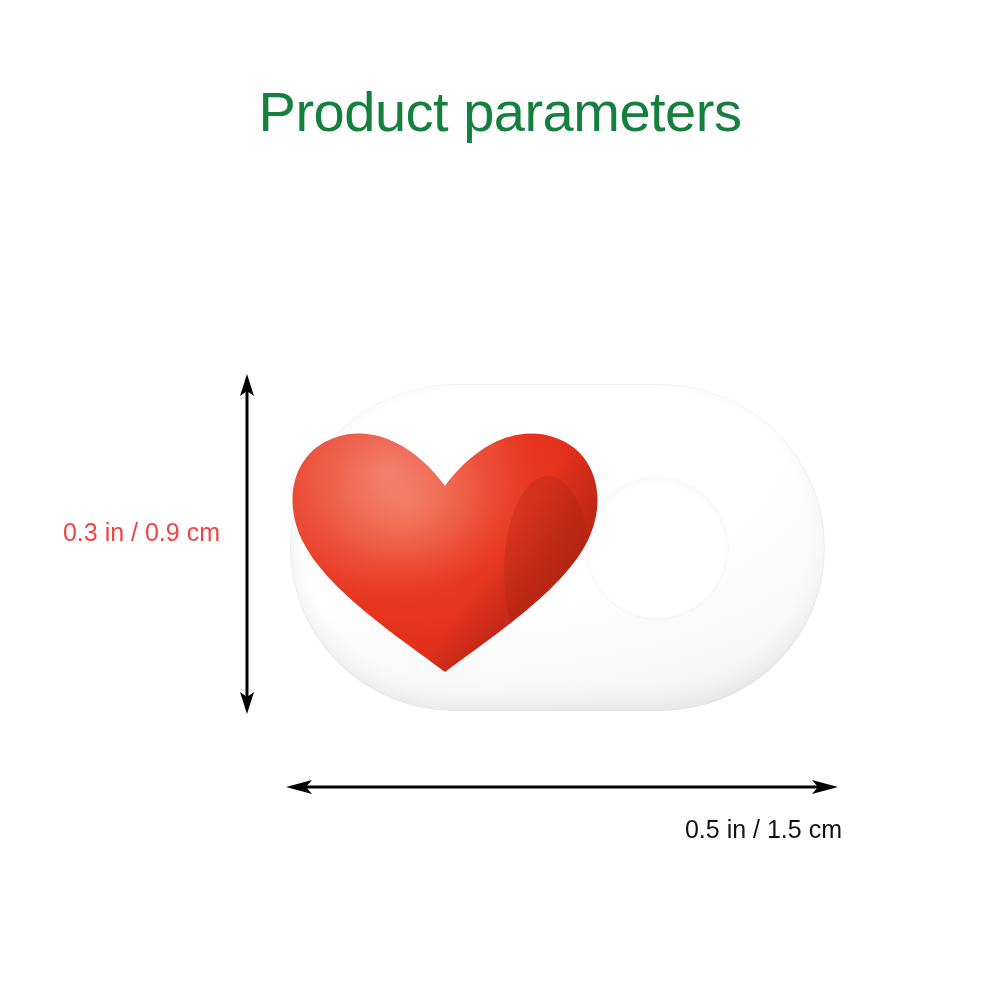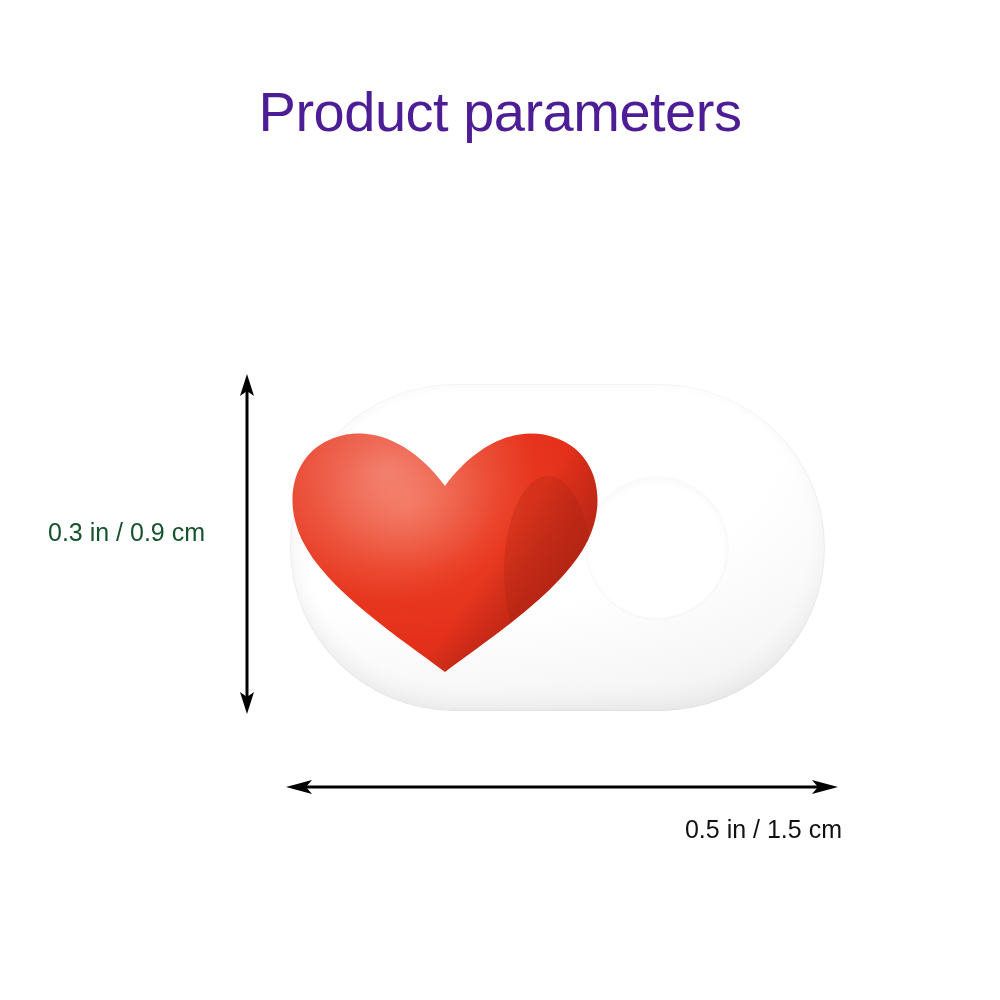--- a/index.html
+++ b/index.html
@@ -22,21 +22,21 @@
   
   #title {
     position: absolute;
     left: 0;
     top: 82px;
     width: 1000px;
     text-align: center;
     font-size: 56px;
     line-height: 60px;
     font-weight: 400;
-    color: #4c1d95;
+    color: #15803d;
     letter-spacing: -0.5px;
     white-space: nowrap;
   }
 
   
   #product {
     position: absolute;
     left: 280px;
     top: 370px;
     width: 545px;
@@ -113,24 +113,24 @@
     height: 30px;
   }
   .arrow-v svg, .arrow-h svg { display: block; }
 
   
   #label-height {
     position: absolute;
     left: 48px;
     top: 517px;
     width: 172px;
-    text-align: left;
+    text-align: right;
     font-size: 25px;
     line-height: 30px;
-    color: #14532d;
+    color: #ef4444;
     white-space: nowrap;
   }
   #label-width {
     position: absolute;
     left: 282px;
     top: 814px;
     width: 560px;
     text-align: right;
     font-size: 25px;
     line-height: 30px;

